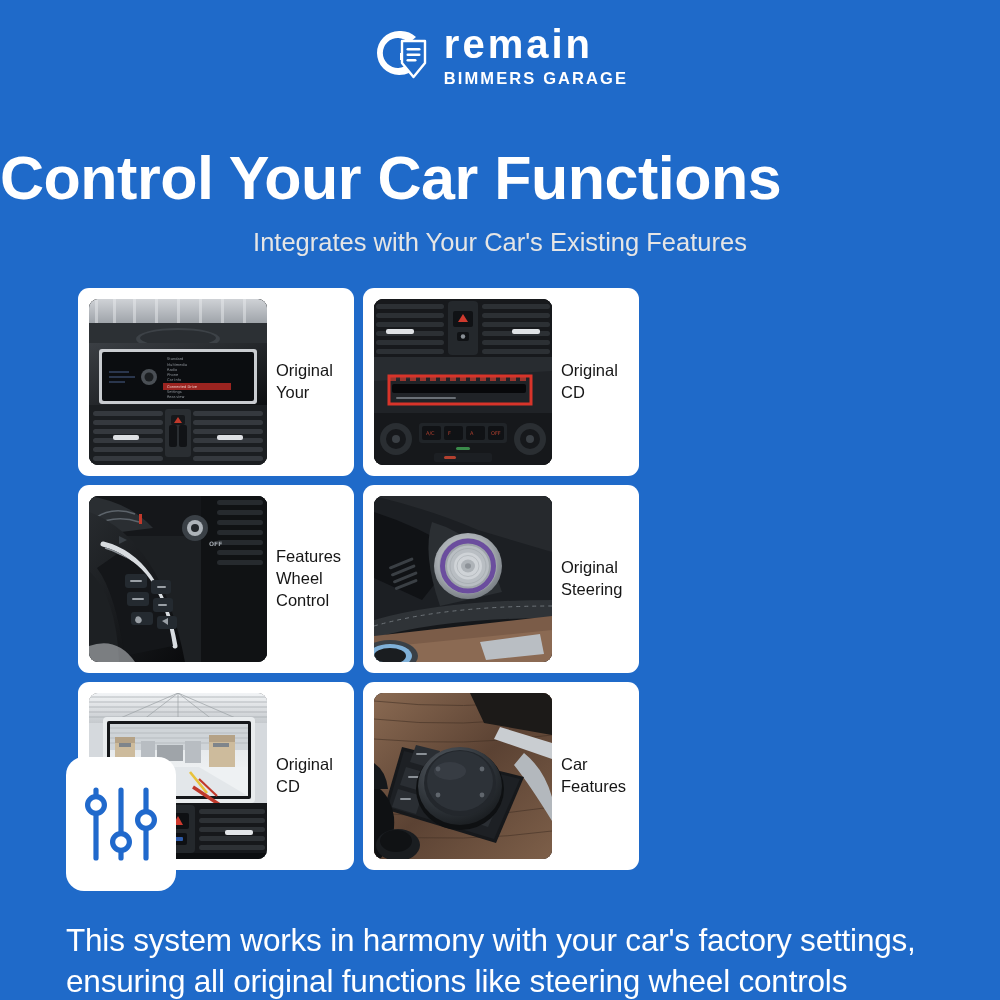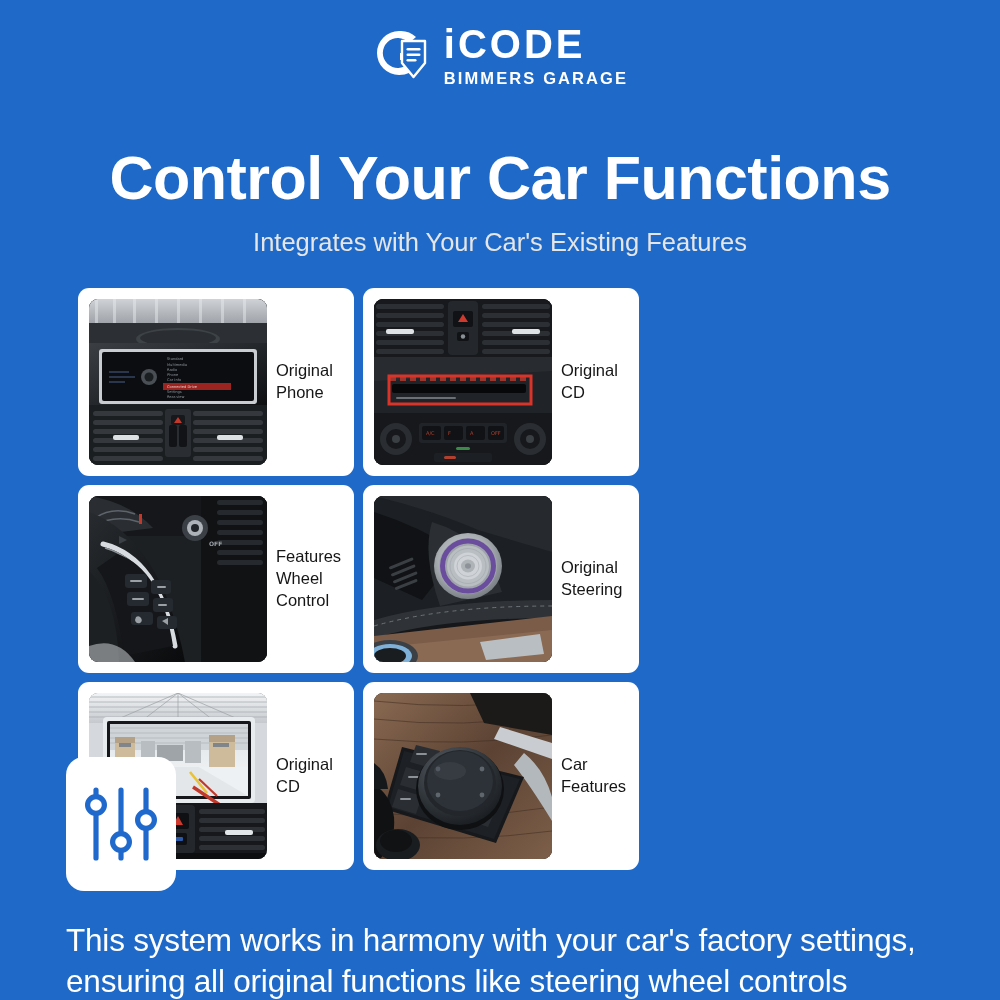--- a/index.html
+++ b/index.html
@@ -47,21 +47,20 @@
     font-size: 16.5px;
     font-weight: bold;
     color: #ffffff;
     letter-spacing: 2.1px;
     margin-top: 6px;
     line-height: 1;
   }
 
   
   .headline {
-    text-align: center;
     color: #ffffff;
     font-size: 61px;
     font-weight: bold;
     letter-spacing: -0.5px;
     margin-top: 36px;
     line-height: 1.05;
   }
   .subhead {
     text-align: center;
     color: #e5e5e5;
@@ -150,21 +149,21 @@
 
       <path d="M27 4 A22 22 0 1 0 27 48 A22 22 0 0 0 45 39 L45 26 L28 26 L28 33 L37 33 L37 36 A15 15 0 1 1 37 16 L44 10 A22 22 0 0 0 27 4 Z" fill="#ffffff"></path>
 
       <path d="M30 14 L53 14 L53 36 L41.5 50 L30 36 Z" fill="#1F6AC9" stroke="#ffffff" stroke-width="2.4" stroke-linejoin="round"></path>
       <rect x="34.5" y="21" width="14" height="2.6" rx="1.3" fill="#ffffff"></rect>
       <rect x="34.5" y="26.5" width="14" height="2.6" rx="1.3" fill="#ffffff"></rect>
       <rect x="34.5" y="32" width="10" height="2.6" rx="1.3" fill="#ffffff"></rect>
     </svg>
   </span>
   <span class="logo-words">
-    <span class="logo-title">iCODE</span>
+    <span class="logo-title">remain</span>
     <span class="logo-sub">BIMMERS GARAGE</span>
   </span>
 </div>
 
 <h1 class="headline">Control Your Car Functions</h1>
 <p class="subhead">Integrates with Your Car's Existing Features</p>
 
 <div class="grid">
 
   <div class="card">
@@ -233,21 +232,21 @@
         </g>
         <rect x="24" y="136" width="26" height="5" rx="2" fill="#dde0e3"></rect>
         <rect x="128" y="136" width="26" height="5" rx="2" fill="#dde0e3"></rect>
         <rect x="76" y="110" width="26" height="48" rx="3" fill="#2a2e32"></rect>
         <rect x="80" y="126" width="8" height="22" rx="2" fill="#111316"></rect>
         <rect x="90" y="126" width="8" height="22" rx="2" fill="#111316"></rect>
         <rect x="82" y="116" width="14" height="10" rx="2" fill="#16181b"></rect>
         <path d="M89 118 l4 6 h-8 z" fill="#c0392b"></path>
       </svg>
     </div>
-    <div class="card-label">Original Phone</div>
+    <div class="card-label">Original Your</div>
   </div>
 
   <div class="card">
     <div class="thumb">
       <svg viewBox="0 0 178 166" preserveAspectRatio="xMidYMid slice" xmlns="http://www.w3.org/2000/svg">
         <rect width="178" height="166" fill="#0e1012"></rect>
 
         <rect x="0" y="0" width="178" height="60" fill="#17191c"></rect>
         <g fill="#2c3034">
           <rect x="2" y="5" width="68" height="5" rx="2.5"></rect>

